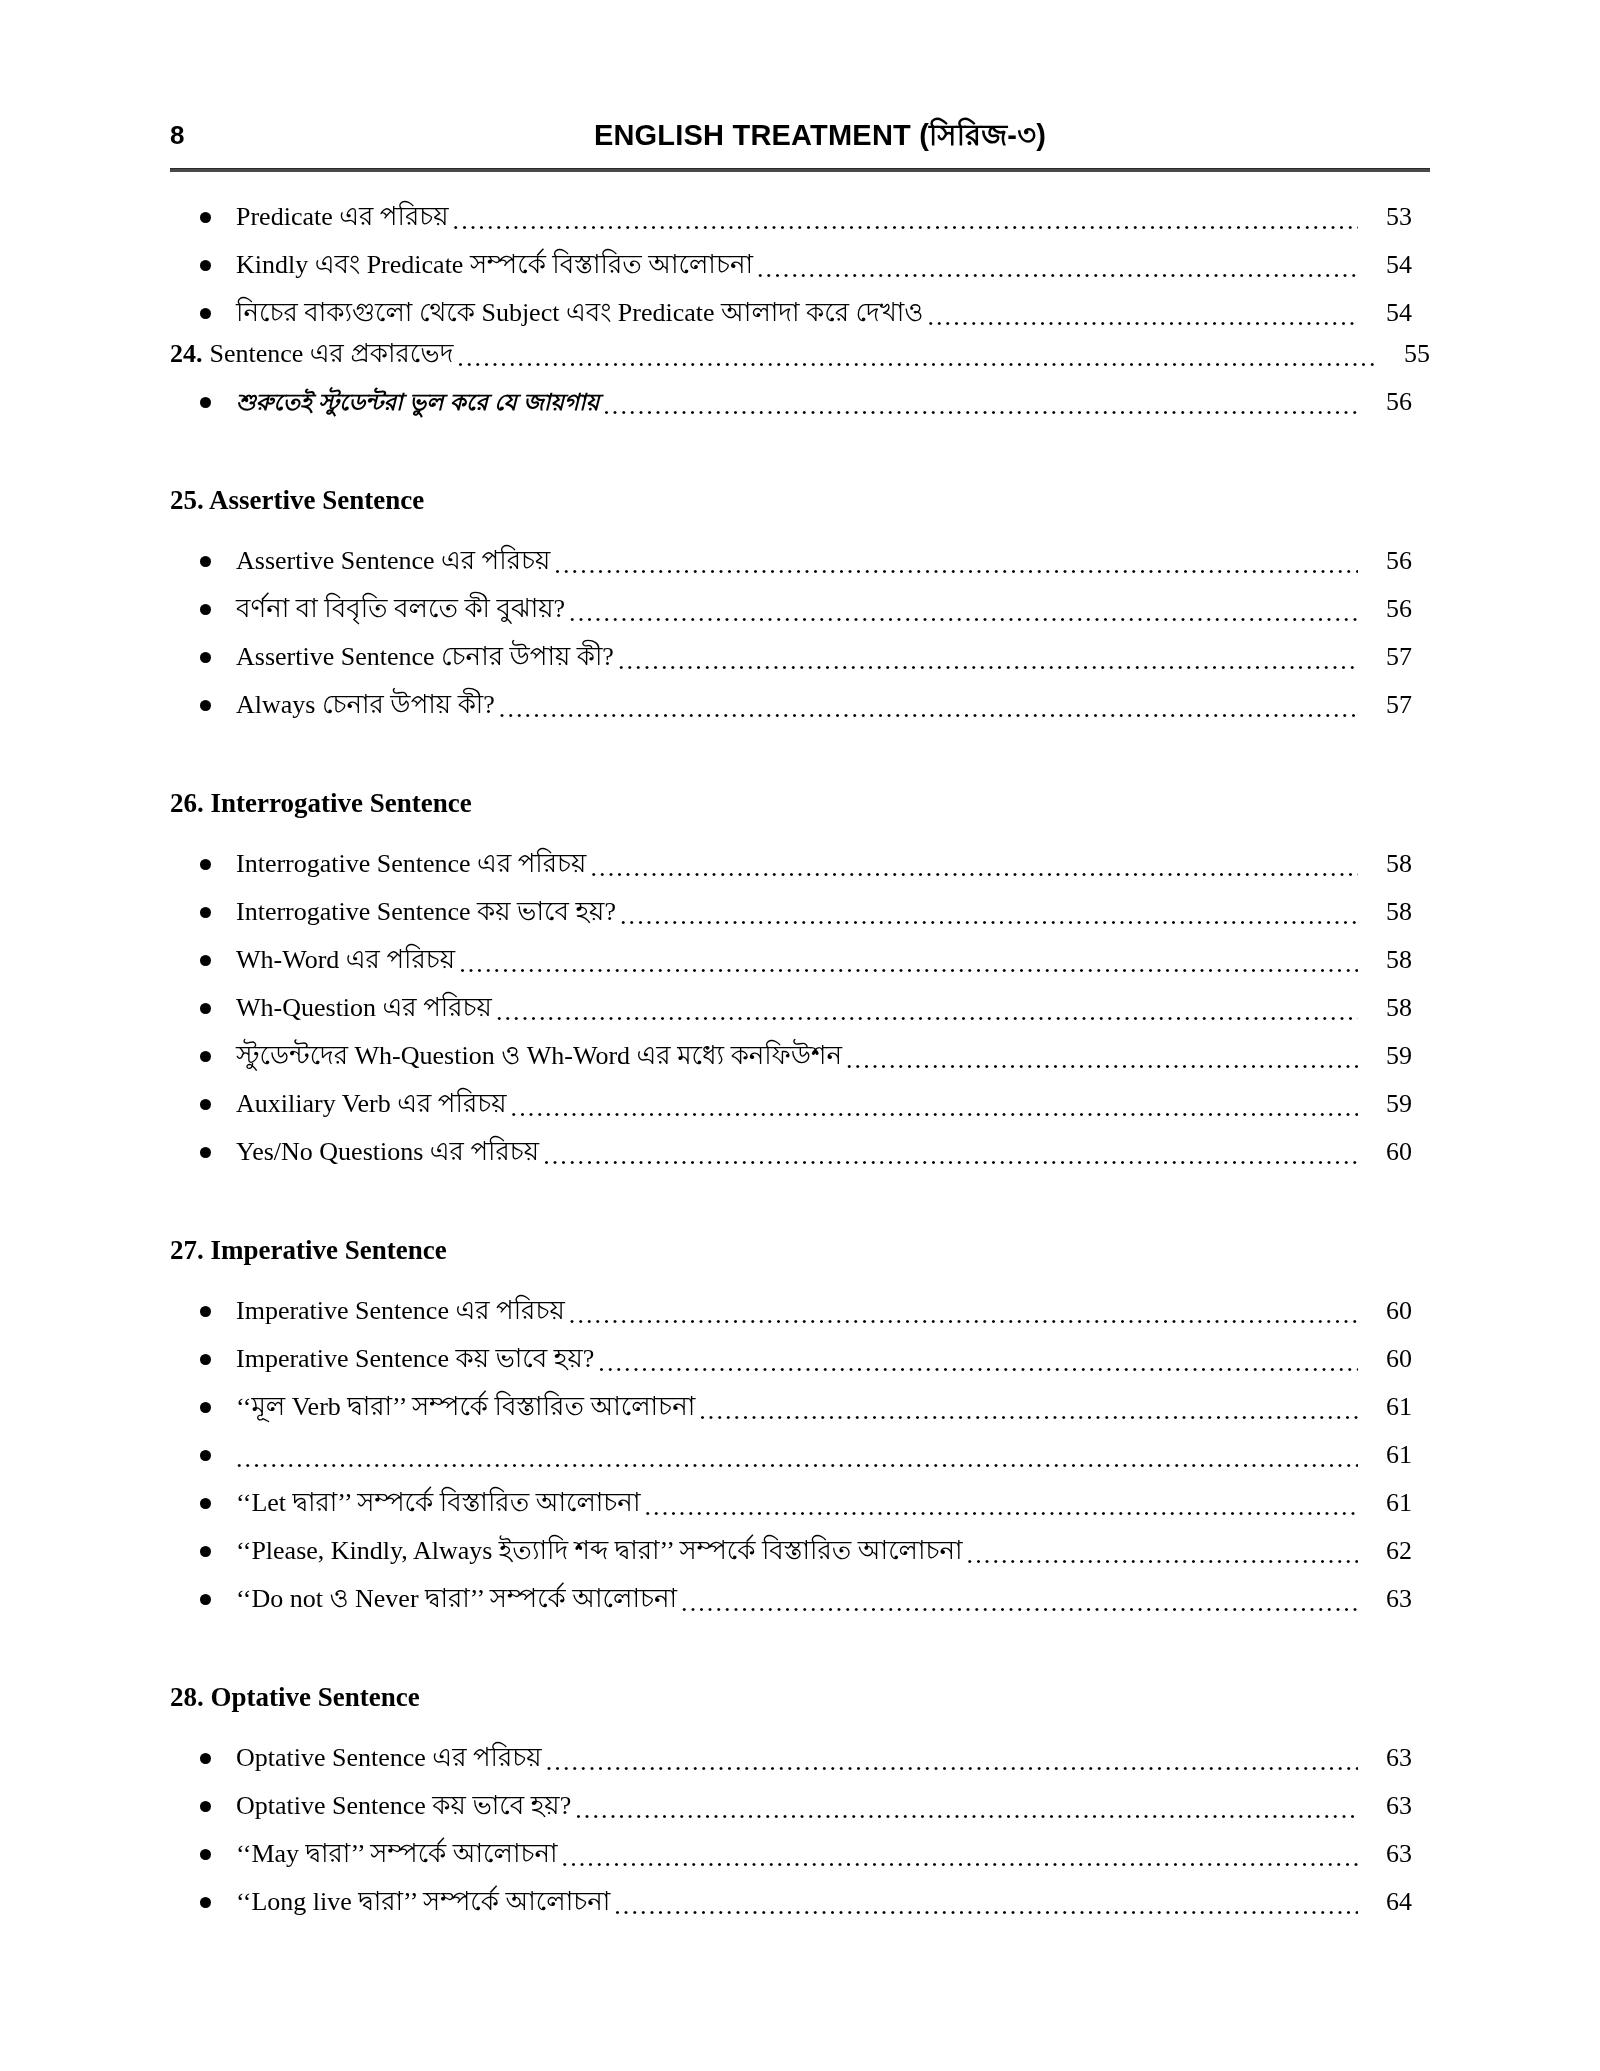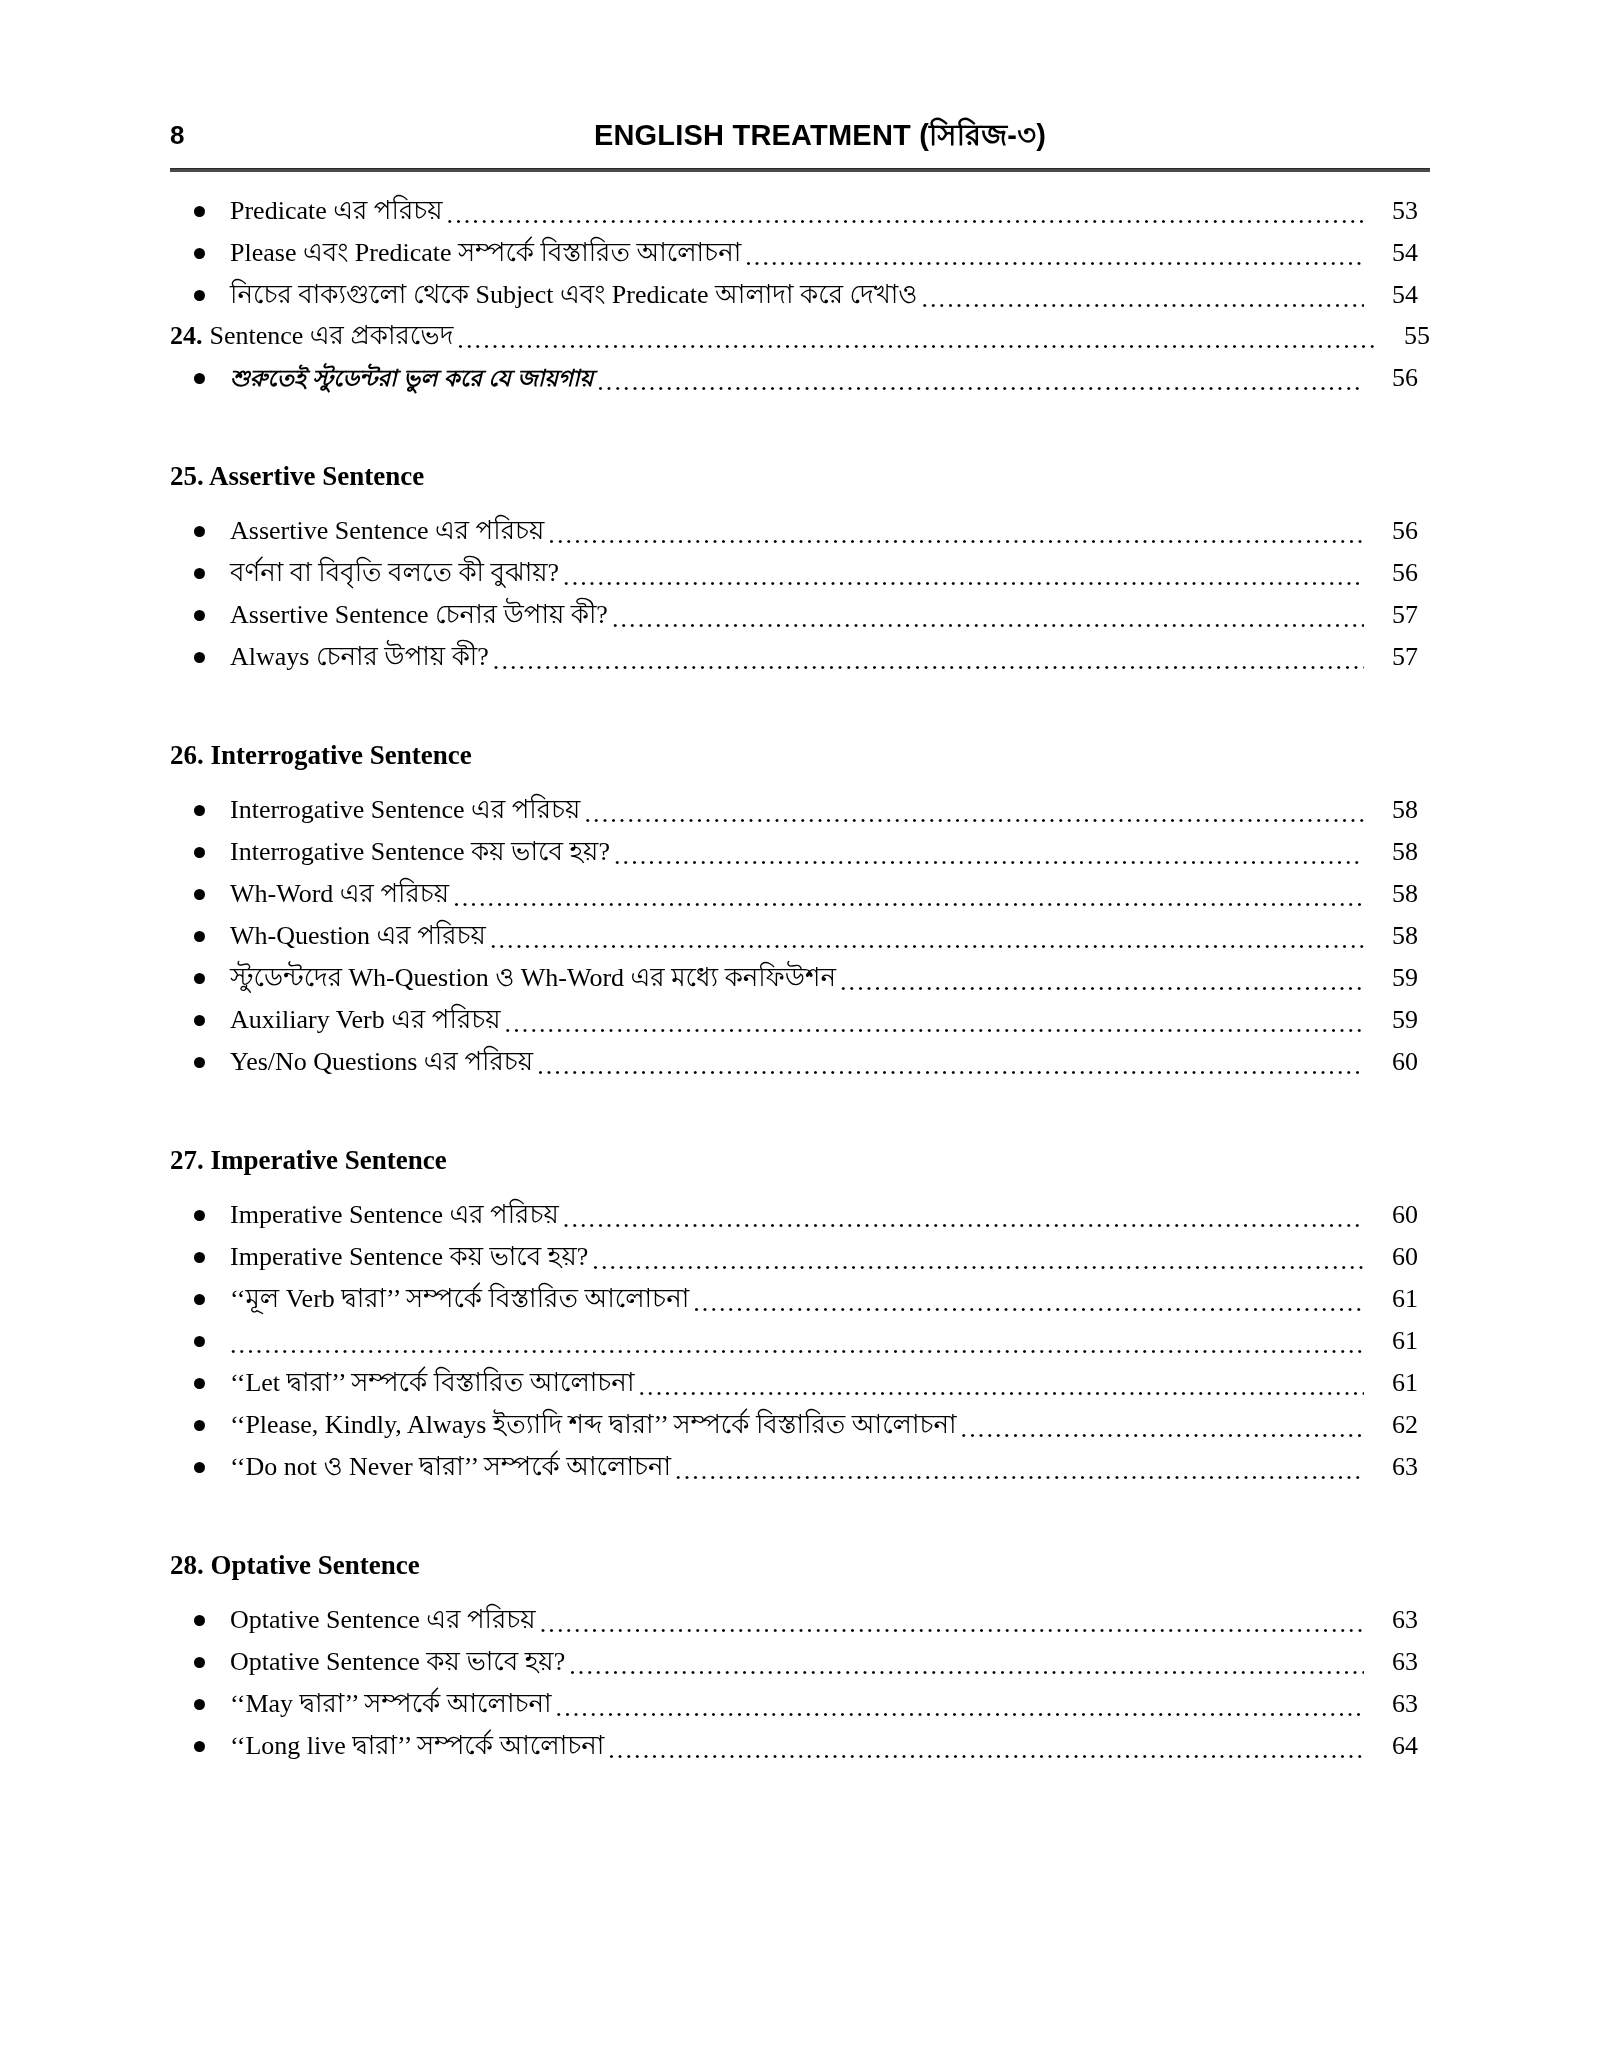--- a/index.html
+++ b/index.html
@@ -101,21 +101,21 @@
     text-align: right;
     min-width: 46px;
     padding-left: 6px;
     font-size: 26px;
   }
 
   
   .bullet-row {
     display: flex;
     align-items: flex-start;
-    margin: 12px;
+    margin: 18px;
     padding: 0;
   }
   .bullet-row .dot {
     flex: 0 0 auto;
     width: 48px;
     text-align: left;
     padding-left: 12px;
     font-size: 24px;
     line-height: 30px;
     box-sizing: border-box;
@@ -194,21 +194,21 @@
               <span class="lbl">Predicate এর পরিচয়</span>
               <span class="leader"></span>
               <span class="pg">53</span>
             </div>
           </div>
         </div>
         <div class="bullet-row item">
           <span class="dot"><span></span></span>
           <div class="rowbody">
             <div class="toc-line">
-              <span class="lbl">Please এবং Predicate সম্পর্কে বিস্তারিত আলোচনা</span>
+              <span class="lbl">Kindly এবং Predicate সম্পর্কে বিস্তারিত আলোচনা</span>
               <span class="leader"></span>
               <span class="pg">54</span>
             </div>
           </div>
         </div>
         <div class="bullet-row item">
           <span class="dot"><span></span></span>
           <div class="rowbody">
             <div class="toc-line">
               <span class="lbl">নিচের বাক্যগুলো থেকে Subject এবং Predicate আলাদা করে দেখাও</span>

